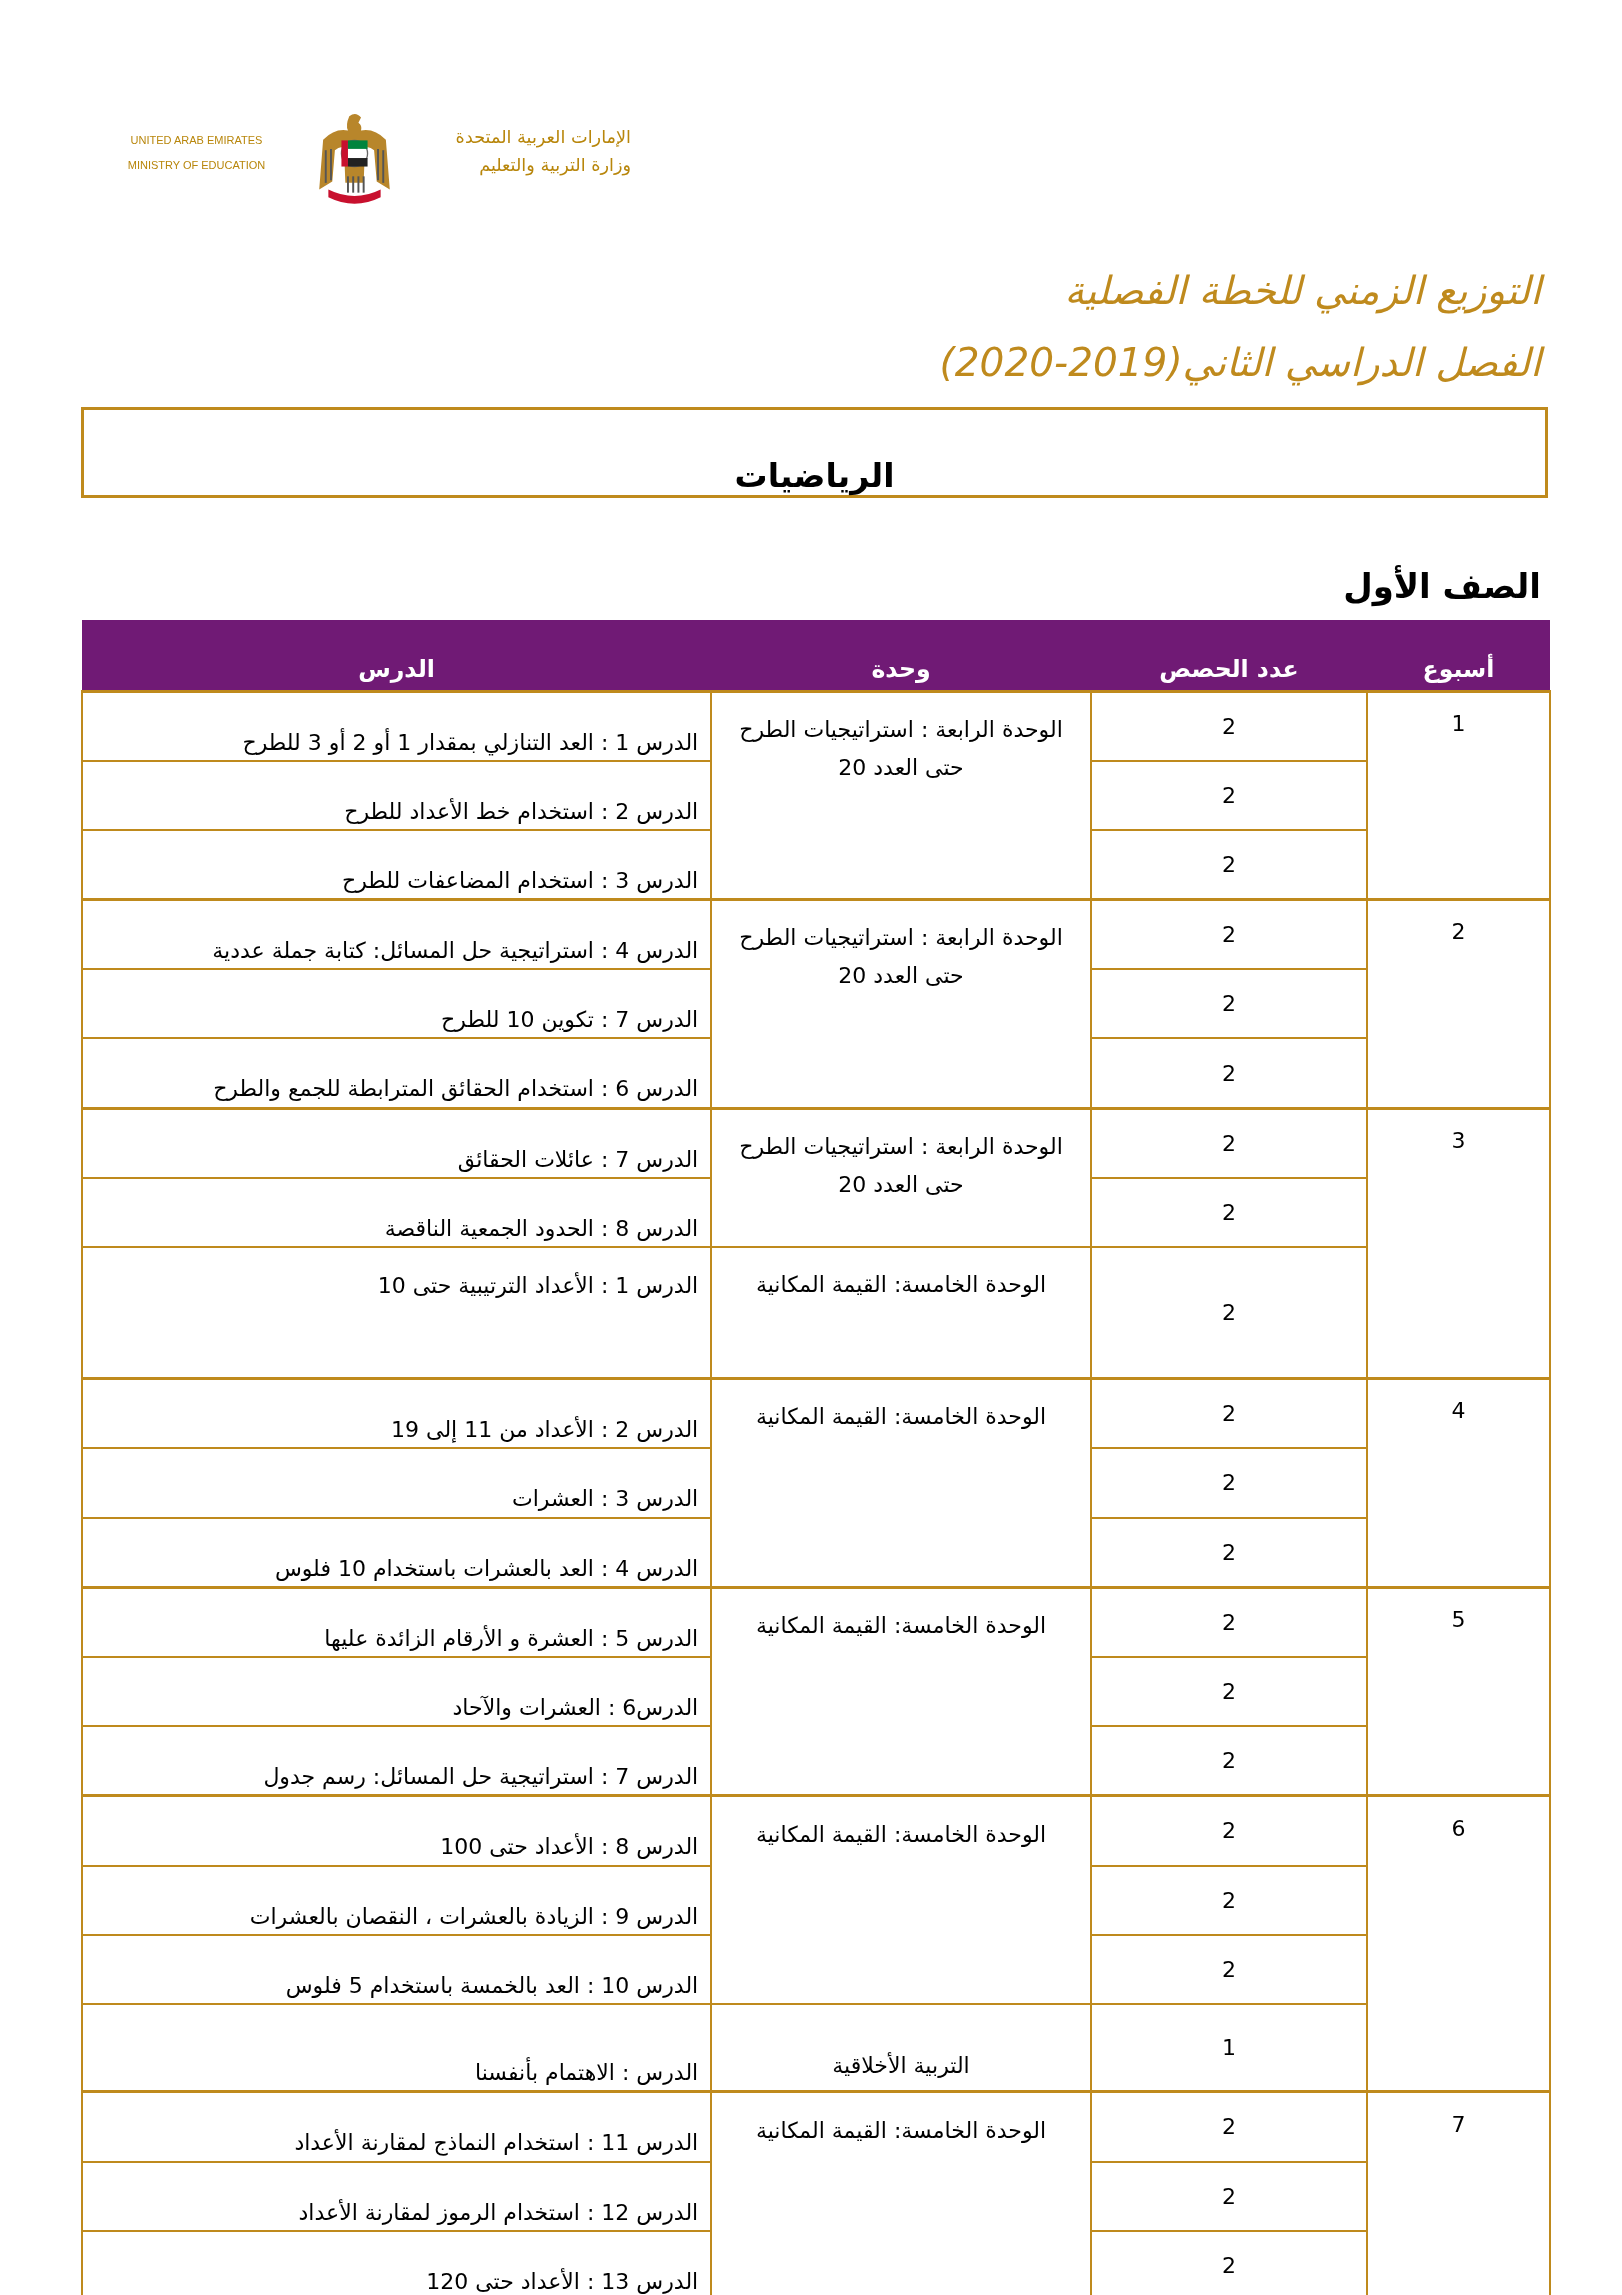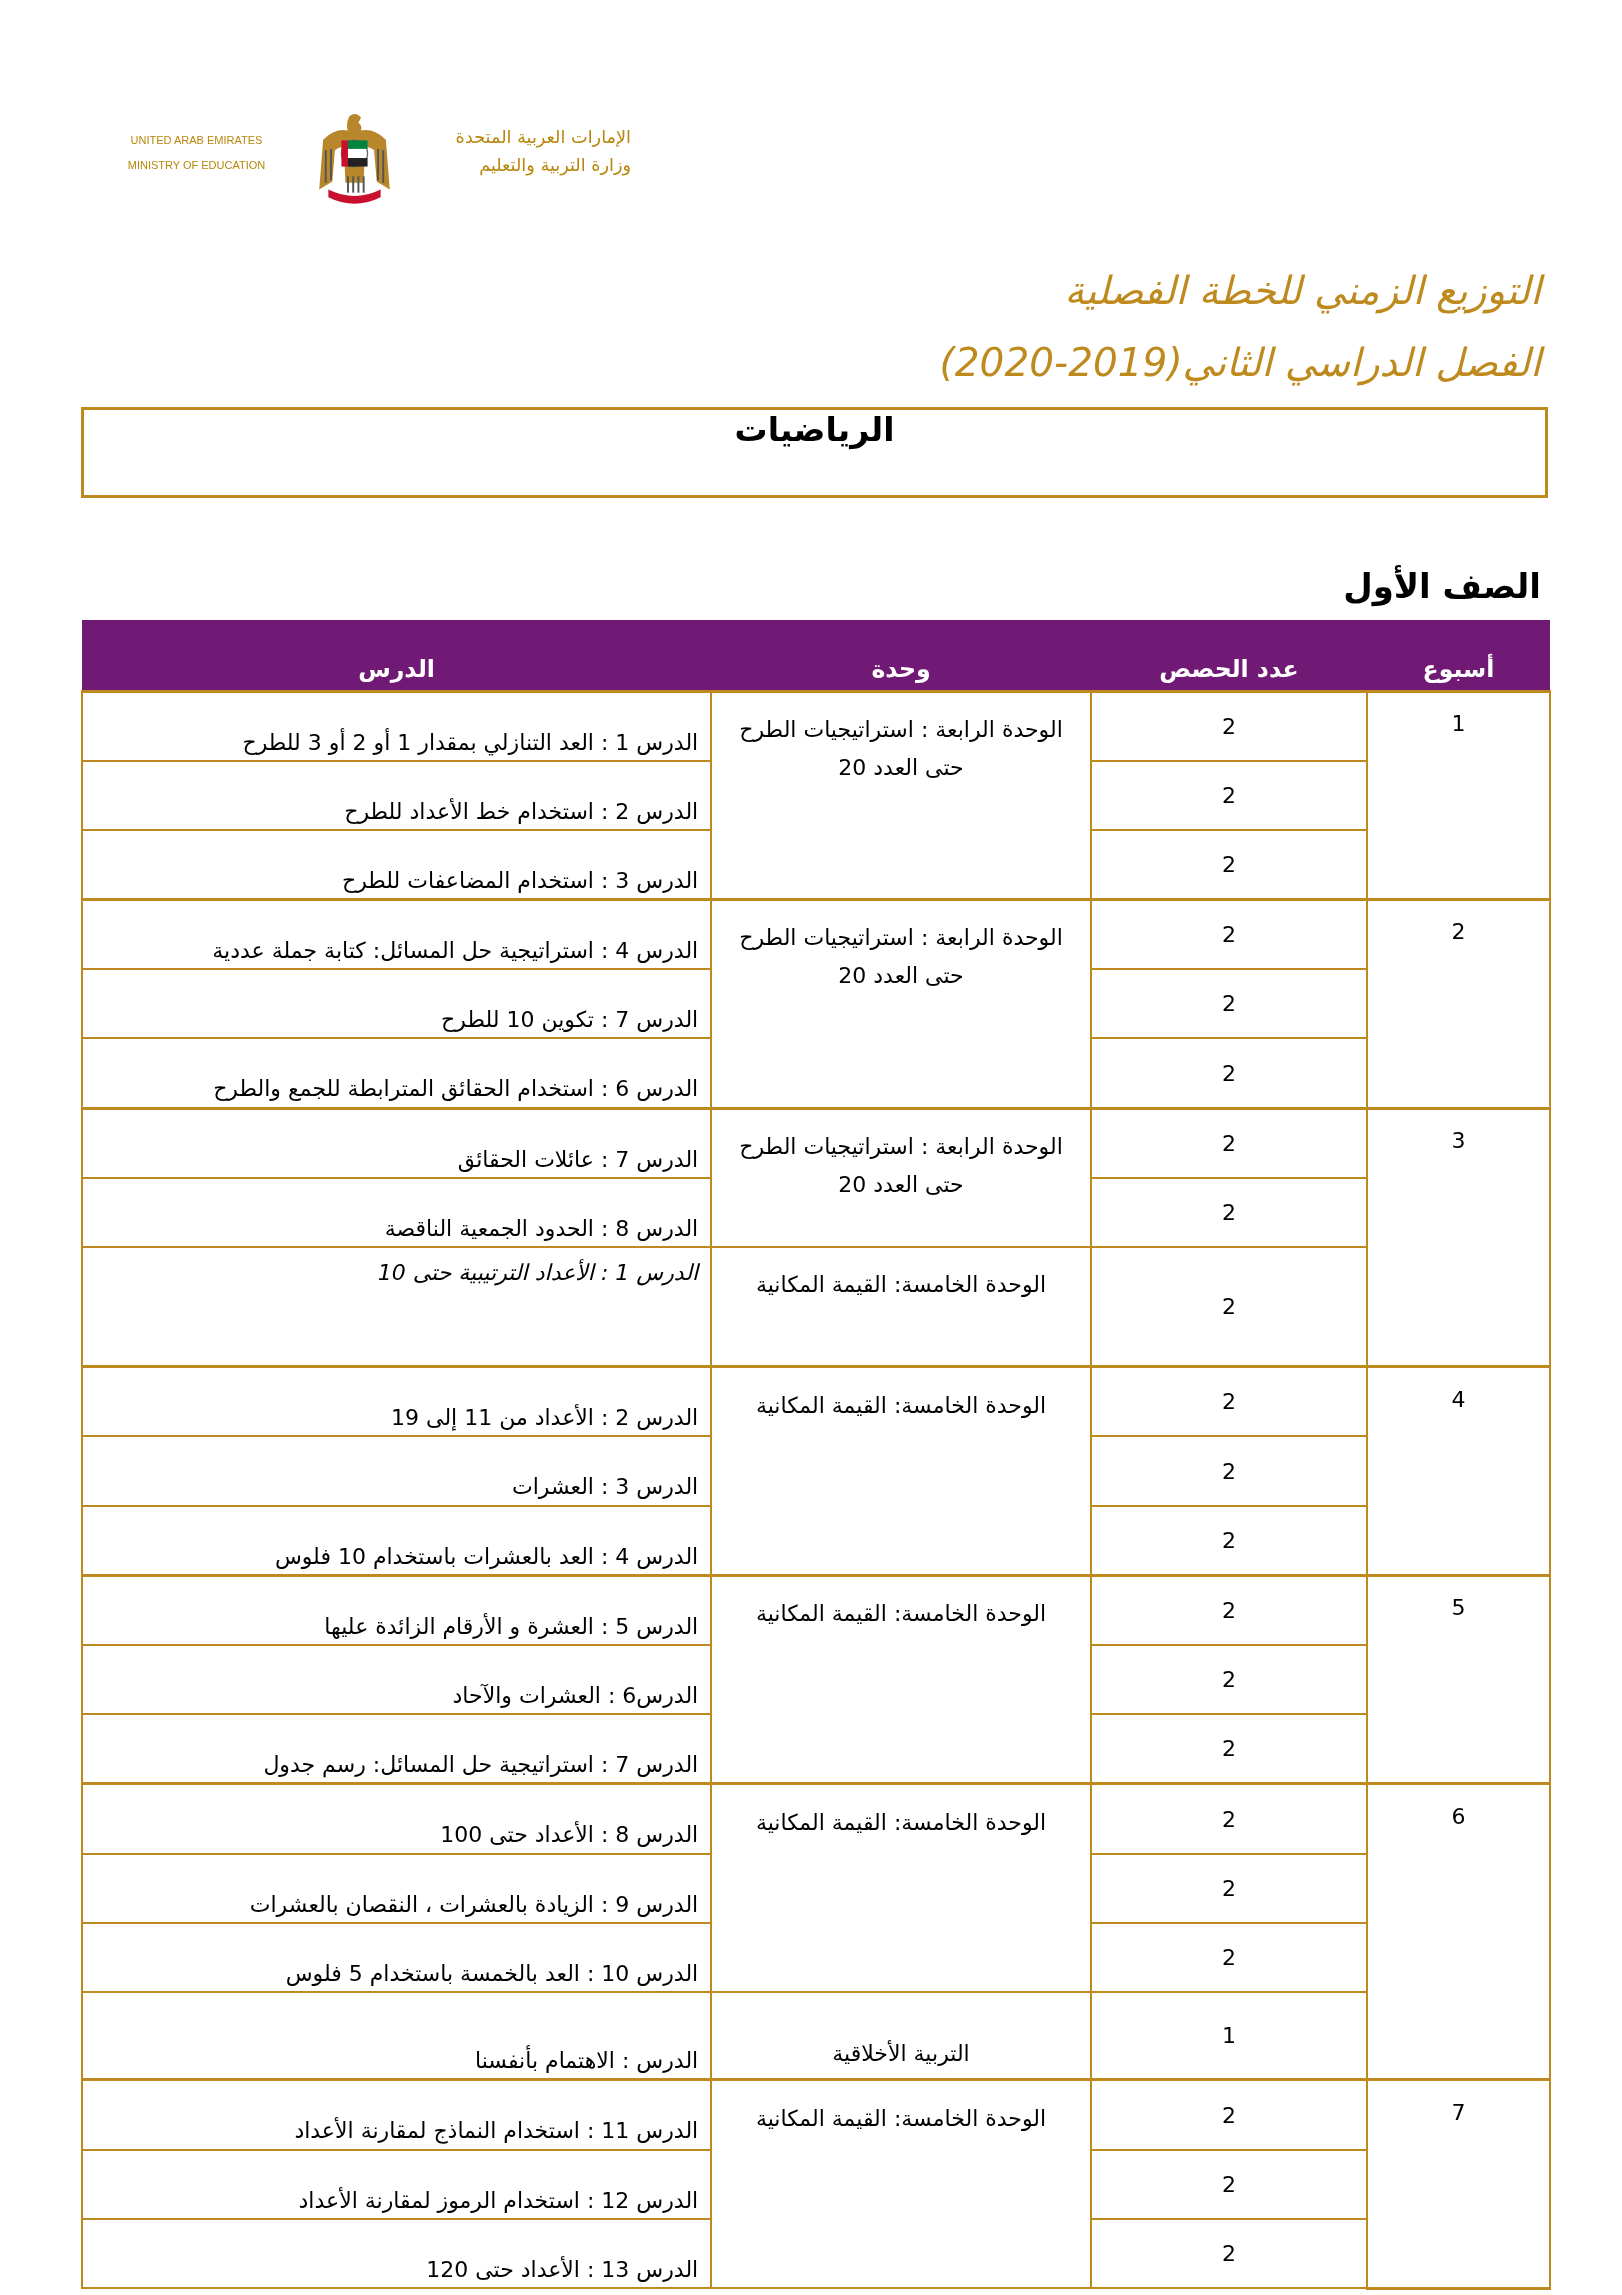--- a/index.html
+++ b/index.html
@@ -1,33 +1,33 @@
 <!DOCTYPE html>
 <html style="font-size:10.5px"><head>
 <meta charset="utf-8">
 <style>
   html,body{margin:0;padding:0;background:#fff;}
   body{width:1622px;height:2295px;position:relative;overflow:hidden;font-family:"DejaVu Sans",sans-serif;}
   #logo-en{position:absolute;left:92px;top:128px;width:209px;text-align:center;color:#B8860B;font-family:"Liberation Sans",sans-serif;font-weight:normal;font-size:11px;line-height:25px;}
   #logo-emblem{position:absolute;left:315px;top:111px;width:79px;height:98px;}
   #logo-ar{position:absolute;left:409px;top:124px;width:222px;text-align:right;direction:rtl;color:#B8860B;font-family:"DejaVu Sans",sans-serif;font-weight:normal;font-size:17.7px;line-height:27.5px;}
   #title-block{position:absolute;right:81px;top:255px;direction:rtl;text-align:right;color:#BF8A1D;font-size:39px;line-height:72px;font-family:"DejaVu Sans",sans-serif;font-style:italic;}
-  #subject-box{position:absolute;left:81px;top:407px;width:1461px;height:85px;border:3.3px solid #BF8A1D;display:flex;align-items:flex-start;justify-content:center;}
+  #subject-box{position:absolute;left:81px;top:407px;width:1461px;height:85px;border:3.3px solid #BF8A1D;display:flex;align-items:flex-end;justify-content:center;}
   #subject-title{font-size:33px;font-weight:bold;color:#000;direction:rtl;}
   #grade-title{position:absolute;right:81px;top:546px;font-size:34px;font-weight:bold;direction:rtl;color:#000;margin-top:20px;}
   #plan-table{position:absolute;left:81px;top:620px;width:1468px;border-collapse:collapse;direction:rtl;table-layout:fixed;}
   #plan-table th{background:#701a75;color:#fff;font-size:23.6px;font-weight:bold;height:63px;vertical-align:bottom;padding:0 0 6.5px 0;border:none;}
   #plan-table td{border:2px solid #BF8A1D;font-size:22px;color:#000;height:62px;padding:0 11.8px;vertical-align:middle;}
   #plan-table td.week{text-align:center;vertical-align:top;padding-top:18.3px;border-width:2px 2px 3.3px 2px;}
   #plan-table td.count{text-align:center;}
   #plan-table td.unit{text-align:center;vertical-align:top;padding-top:18.3px;line-height:38px;}
   #plan-table td.lesson{text-align:right;vertical-align:bottom;padding-bottom:5.2px;}
   #plan-table tr.group-start td{border-top-width:3.3px;}
   #plan-table tr.tall td{height:99px;}
-  #plan-table tr.tall td.lesson{vertical-align:top;padding-top:12px;font-style:italic;}
+  #plan-table tr.tall td.lesson{vertical-align:top;padding-top:25px;}
 </style>
 </head>
 <body>
 
 <div id="logo-en">
   <div>UNITED ARAB EMIRATES</div>
   <div>MINISTRY OF EDUCATION</div>
 </div>
 
 <div id="logo-emblem">

